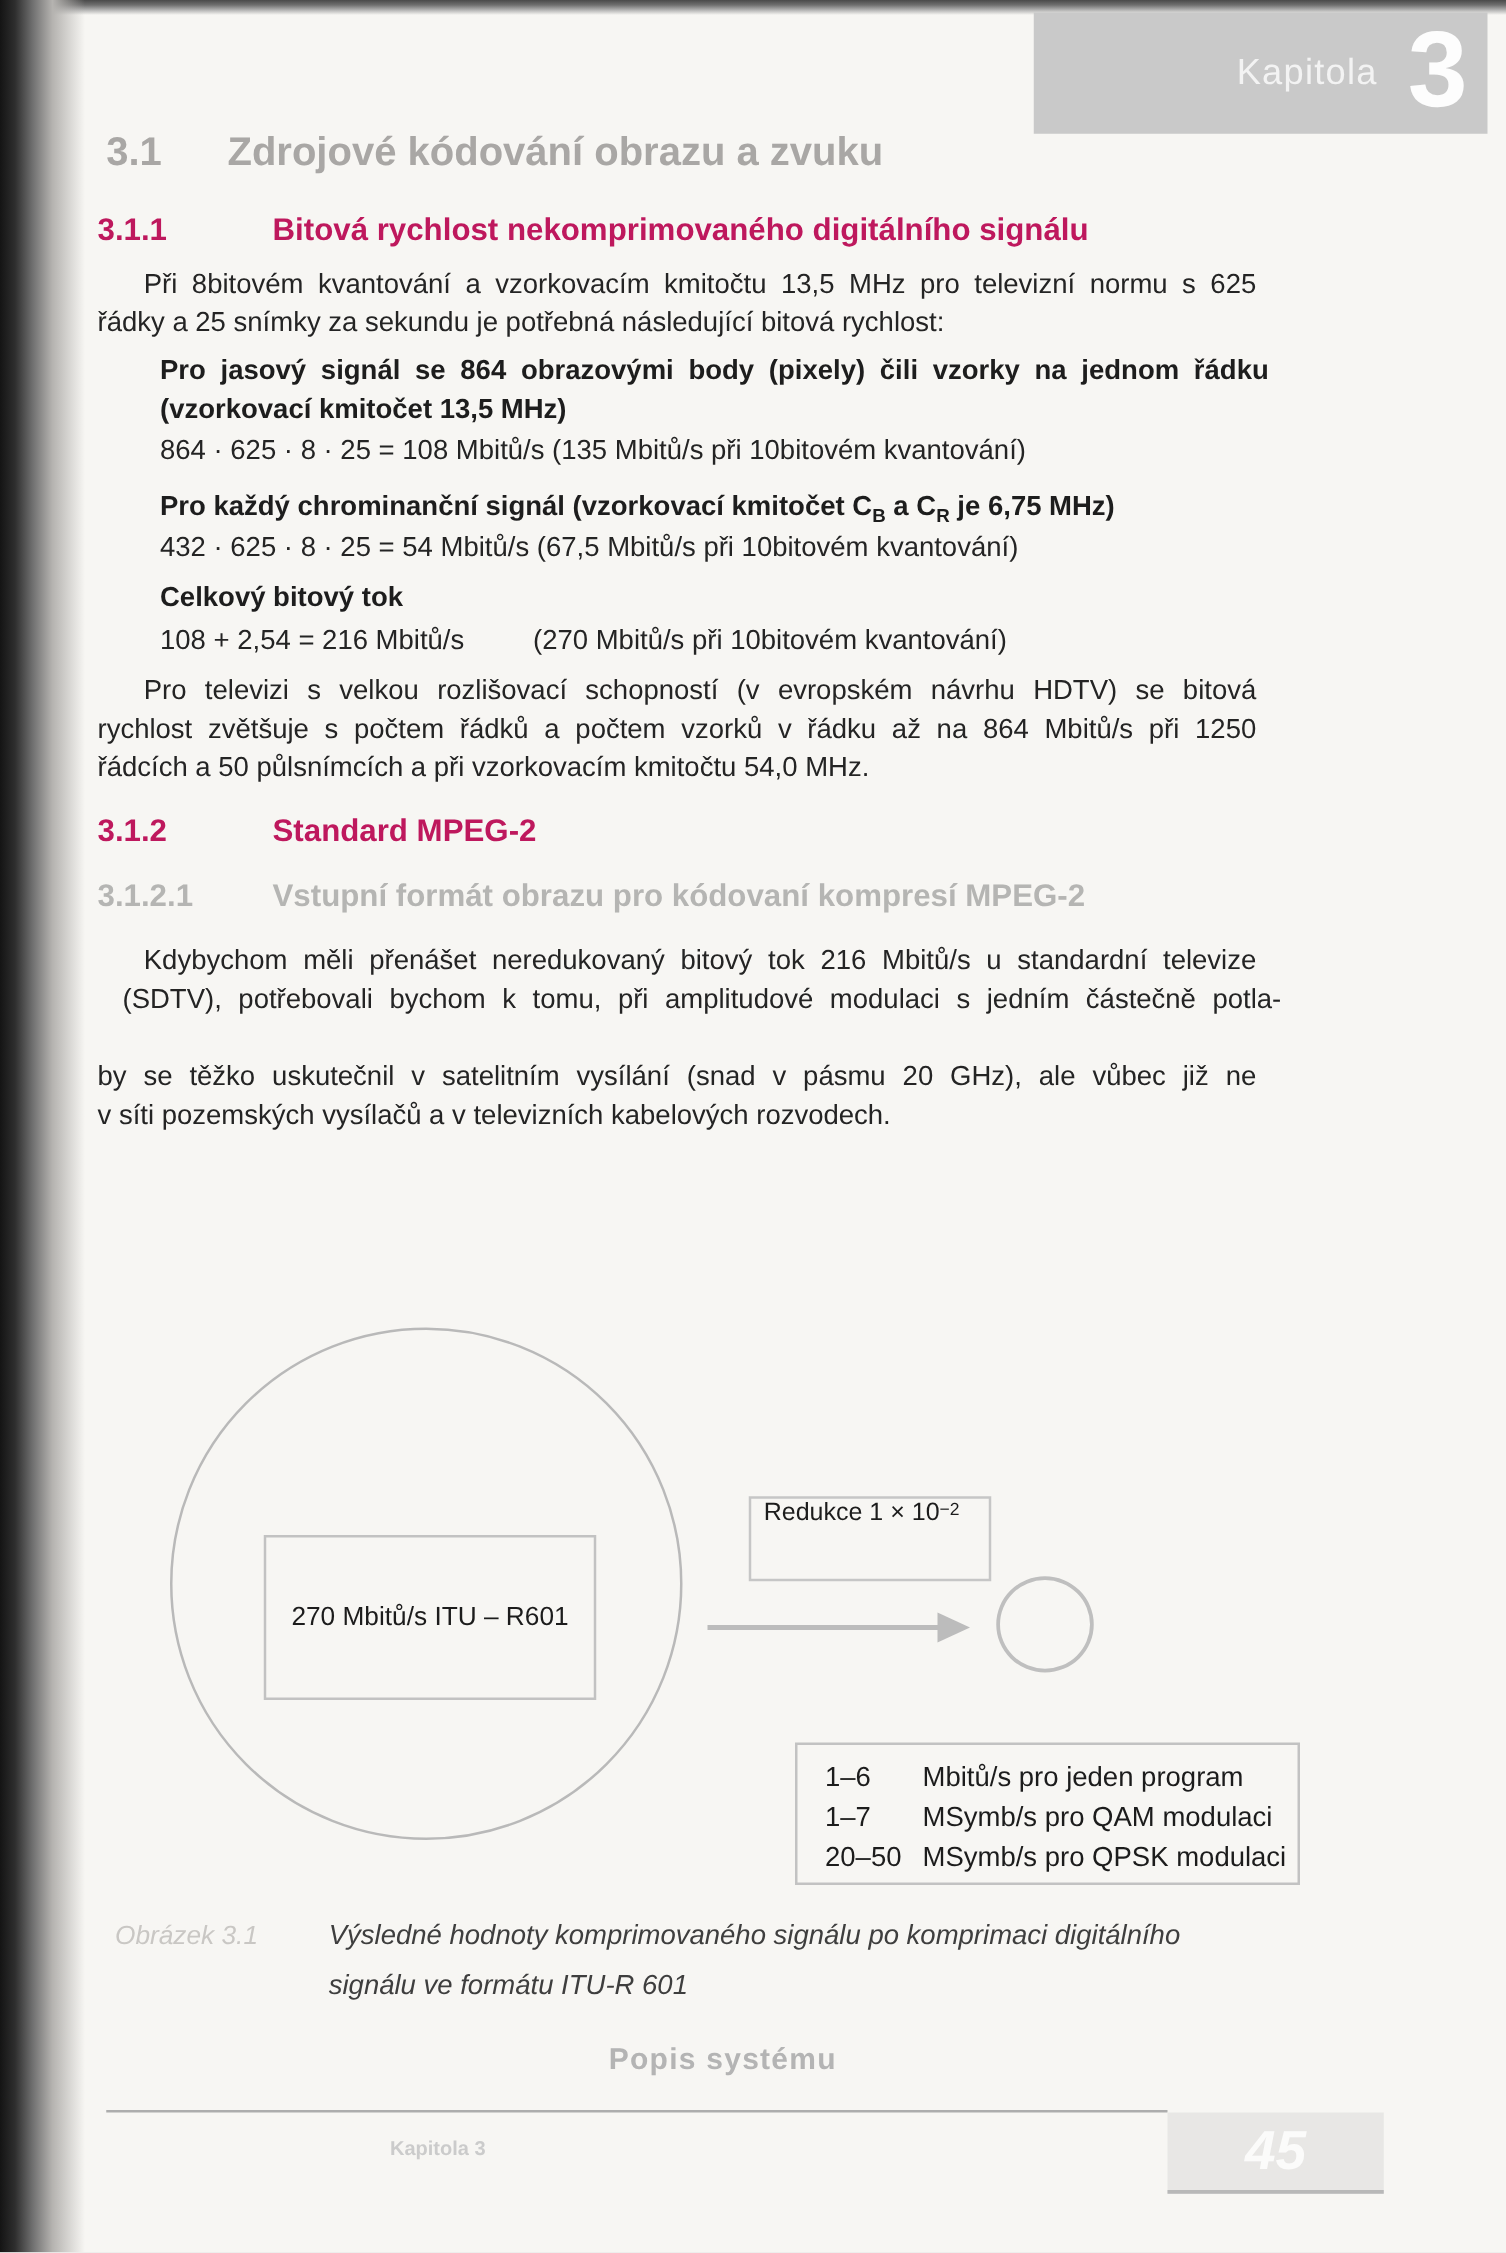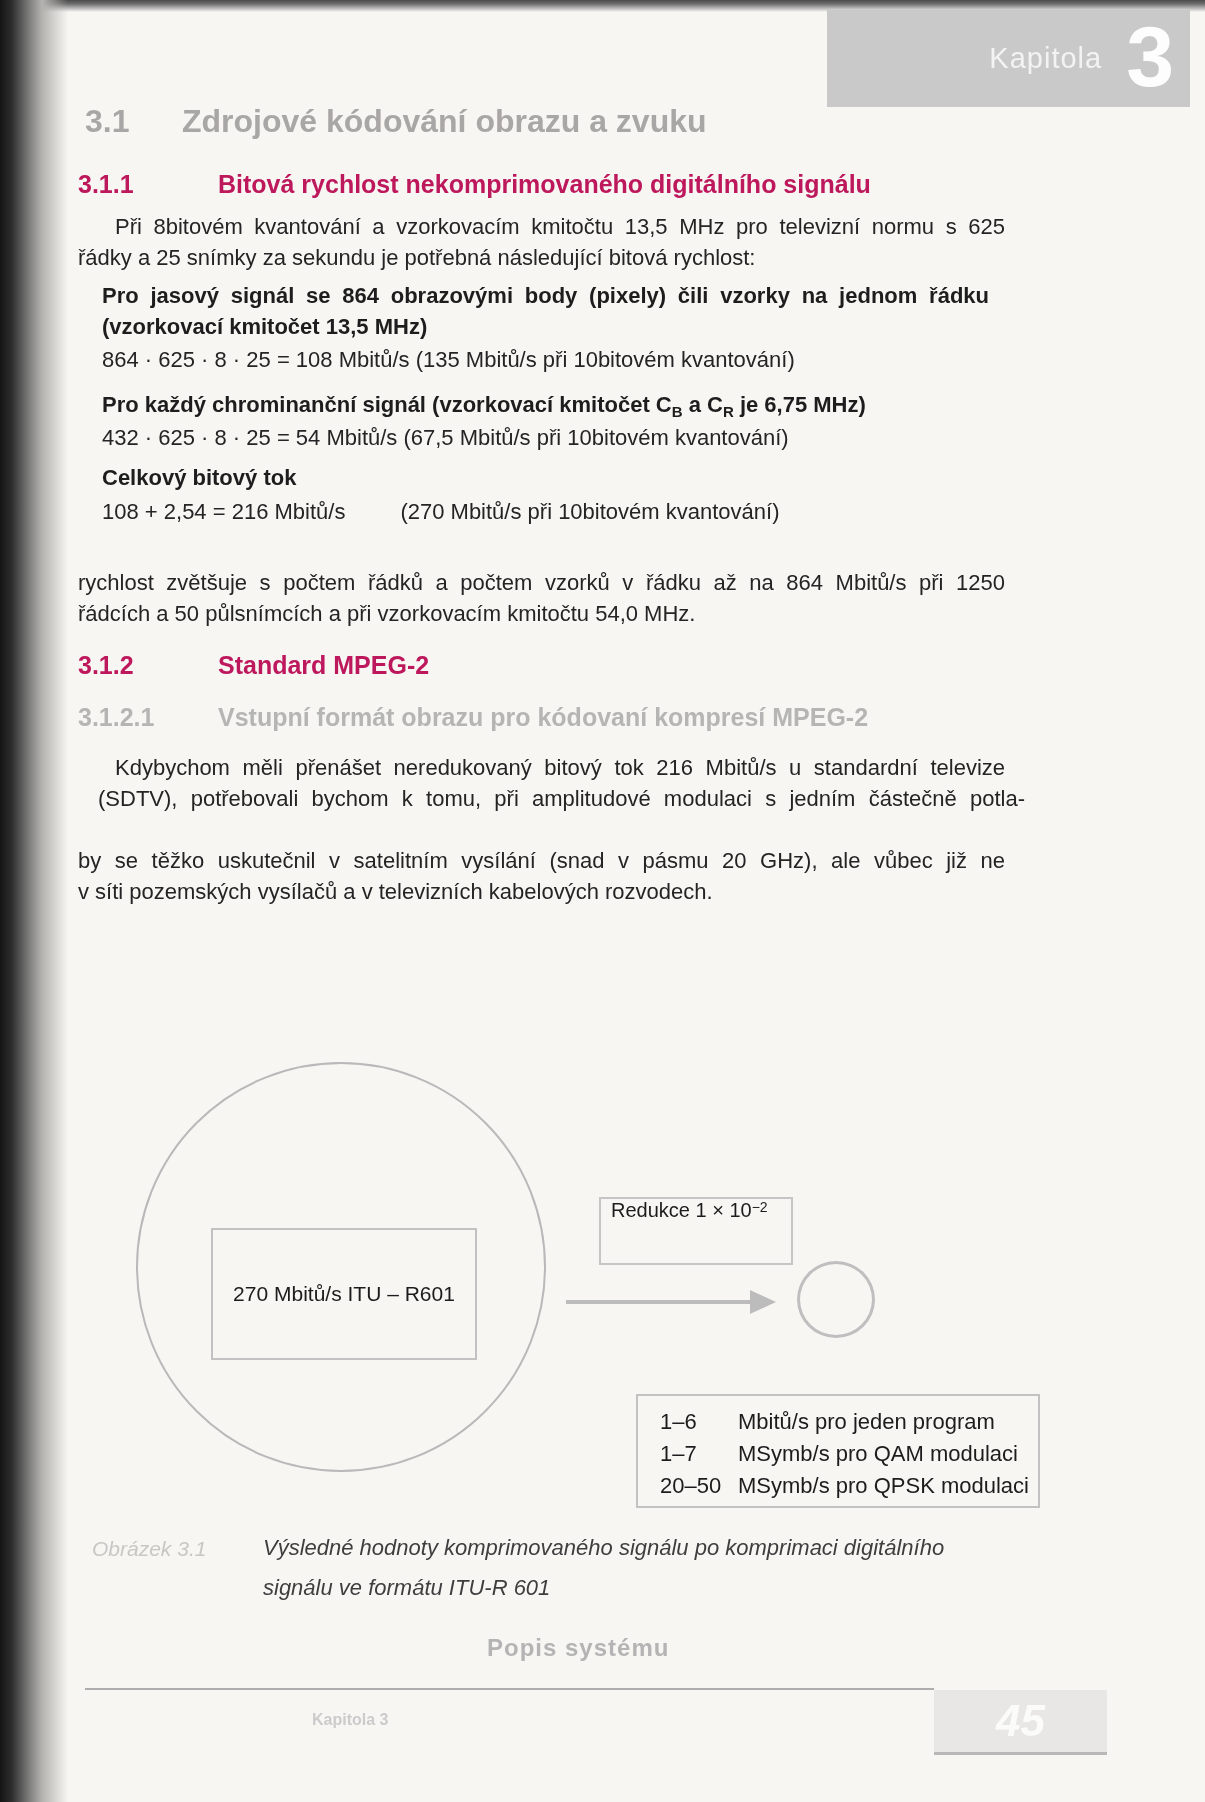--- a/index.html
+++ b/index.html
@@ -23,21 +23,21 @@
   
   .h-row{display:flex;}
   .h1{left:85px;top:103px;font-size:32px;font-weight:bold;color:#a9a7a5;}
   .h1 .num{width:97px;flex:0 0 auto;}
   .h2{left:78px;top:170px;font-size:25px;font-weight:bold;color:#be185d;}
   .h2 .num{width:140px;flex:0 0 auto;}
   
   .bl{left:78px;width:927px;font-size:22px;line-height:30px;color:#242424;}
   .ind{text-indent:37px;}
   .just{text-align:justify;text-align-last:justify;}
-  .xb{left:102px;width:887px;}
+  .xb{left:128px;width:887px;}
   .bold{font-weight:bold;color:#1d1d1d;}
   sub{font-size:15px;}
   sup{font-size:14px;}
   .gap-left{margin-left:55px;}
   
   .big-circle{left:136px;top:1062px;width:410px;height:410px;border:2px solid #b9b9b9;border-radius:50%;box-sizing:border-box;}
   .src-rect{left:211px;top:1200px;width:266px;height:132px;border:2px solid #c2c2c2;box-sizing:border-box;
     display:flex;align-items:center;justify-content:center;font-size:21px;color:#1c1c1c;margin-top:28px;}
   .red-box{left:599px;top:1197px;width:194px;height:68px;border:2px solid #c6c6c6;box-sizing:border-box;
     display:flex;align-items:flex-start;padding-left:10px;font-size:20px;color:#1c1c1c;}
@@ -93,20 +93,21 @@
   <div class="abs bl xb" style="top:345px;">864 · 625 · 8 · 25 = 108 Mbitů/s (135 Mbitů/s při 10bitovém kvantování)</div>
 
   <div class="abs bl xb bold" style="top:390px;"><span>Pro každý chrominanční signál (vzorkovací kmitočet C</span><sub>B</sub><span> a C</span><sub>R</sub><span> je 6,75 MHz)</span></div>
 
   <div class="abs bl xb" style="top:423px;">432 · 625 · 8 · 25 = 54 Mbitů/s (67,5 Mbitů/s při 10bitovém kvantování)</div>
 
   <div class="abs bl xb bold" style="top:463px;">Celkový bitový tok</div>
 
   <div class="abs bl xb" style="top:497px;"><span>108 + 2,54 = 216 Mbitů/s</span><span class="gap-left">(270 Mbitů/s při 10bitovém kvantování)</span></div>
 
+  <div class="abs bl ind just" style="top:537px;">Pro televizi s velkou rozlišovací schopností (v evropském návrhu HDTV) se bitová</div>
   <div class="abs bl just" style="top:568px;">rychlost zvětšuje s počtem řádků a počtem vzorků v řádku až na 864 Mbitů/s při 1250</div>
   <div class="abs bl" style="top:599px;">řádcích a 50 půlsnímcích a při vzorkovacím kmitočtu 54,0 MHz.</div>
 
   <div class="abs h-row h2" style="top:651px;">
     <span class="num">3.1.2</span>
     <span>Standard MPEG-2</span>
   </div>
 
   <div class="abs h-row h2" style="top:703px;color:#b5b5b3;">
     <span class="num">3.1.2.1</span>

